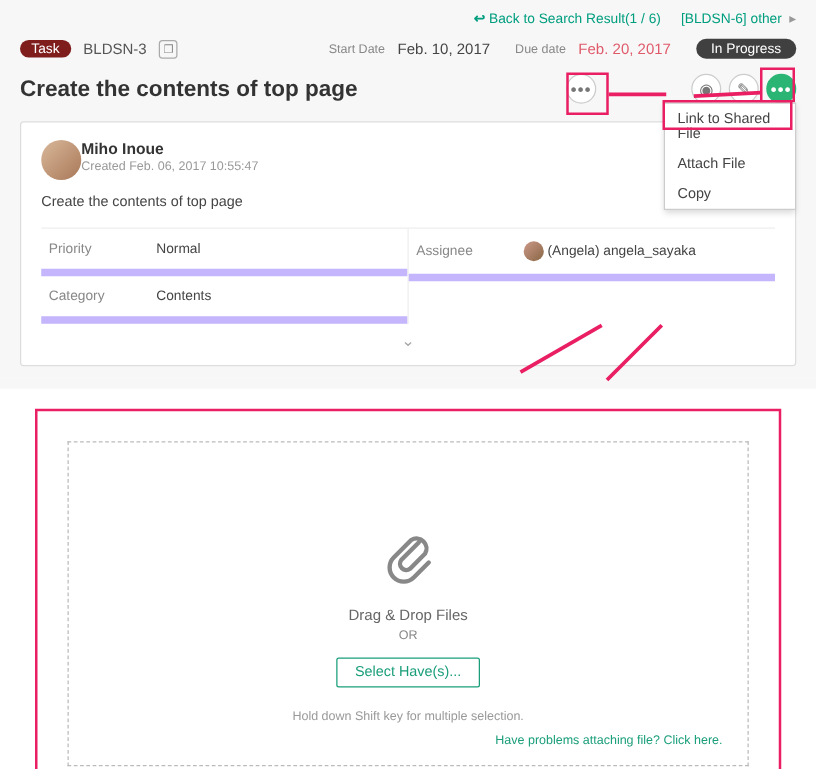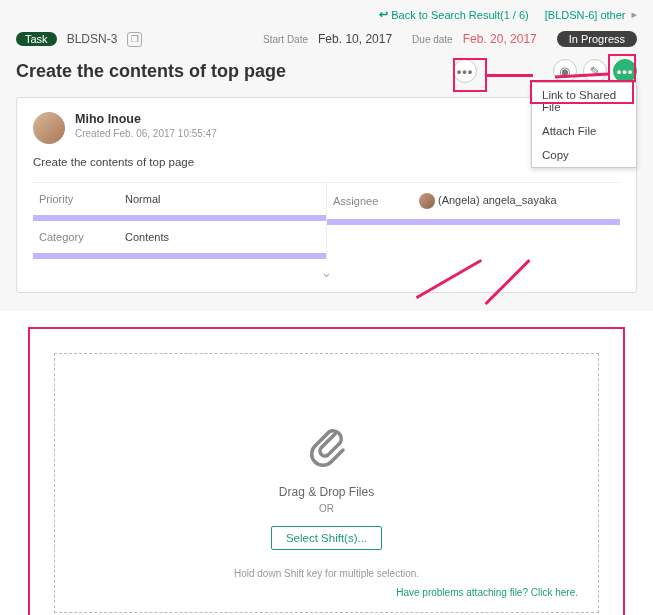--- a/index.html
+++ b/index.html
@@ -6,21 +6,21 @@
   body { font-family: -apple-system, BlinkMacSystemFont, "Segoe UI", Arial, sans-serif; background: #fff; width: 653px; font-size: 12px; color: #333; }
   
   
   .page-top { background: #f7f7f7; padding: 8px 16px 0; position: relative; }
   .nav-row { display: flex; justify-content: flex-end; gap: 16px; font-size: 11px; color: #009e7f; padding-bottom: 6px; }
   .nav-row a { color: #009e7f; text-decoration: none; display: inline-flex; align-items: center; gap: 3px; }
   .arrow-l::before { content: "↩"; font-weight: bold; }
   .arrow-r::after { content: "▸"; color: #999; margin-left: 3px; }
   
   .meta-row { display: flex; align-items: center; gap: 10px; padding: 4px 0 8px; }
-  .task-pill { background: #14532d; color: #fff; border-radius: 10px; padding: 1px 9px; font-size: 11px; }
+  .task-pill { background: #7f1d1d; color: #fff; border-radius: 10px; padding: 1px 9px; font-size: 11px; }
   .issue-key { color: #555; font-size: 12px; }
   .copy-icon { width: 15px; height: 15px; border: 1px solid #aaa; border-radius: 3px; display: inline-flex; align-items: center; justify-content: center; font-size: 9px; color: #888; }
   .meta-row .spacer { flex: 1; }
   .meta-label { color: #888; font-size: 10px; }
   .meta-val { color: #444; font-size: 12px; margin-right: 10px; }
   .due-label { color: #888; }
   .due-val { color: #e05a6b; }
   .status-pill { background: #404040; color: #fff; border-radius: 11px; padding: 2px 12px; font-size: 11px; }
   
   .title-row { display: flex; align-items: center; padding: 4px 0 14px; }
@@ -37,21 +37,21 @@
   .connector { position: absolute; background: #e91e63; height: 2.5px; }
   .conn1 { top: 74px; left: 487px; width: 46px; }
   .conn2 { top: 74px; left: 555px; width: 54px; transform: rotate(-3deg); }
   
   
   .dropdown { position: absolute; top: 82px; right: 16px; width: 106px; background: #fff; border: 1px solid #ccc; box-shadow: 0 2px 5px rgba(0,0,0,0.15); z-index: 10; font-size: 11.5px; }
   .dropdown div { padding: 6px 10px; color: #444; cursor: pointer; }
   
   
   .card { background: #fff; border: 1px solid #ddd; border-radius: 3px; padding: 14px 16px 6px; position: relative; }
-  .card-header { display: flex; gap: 10px; }
+  .card-header { display: flex; }
   .avatar { width: 32px; height: 32px; border-radius: 50%; background: linear-gradient(135deg,#d9b89a,#a87858); }
   .card-user strong { font-size: 12.5px; color: #333; }
   .card-user .created { font-size: 10px; color: #999; margin-top: 2px; }
   .card-body { font-size: 11.5px; color: #444; margin: 12px 0 14px; }
   .card-grid { display: flex; gap: 0; border-top: 1px solid #eee; }
   .card-col { flex: 1; }
   .card-col + .card-col { border-left: 1px solid #eee; }
   .card-field { display: flex; padding: 10px 6px; border-bottom: 6px solid #c4b5fd; font-size: 11px; align-items: center; gap: 6px; }
   .card-field .lbl { width: 80px; color: #888; }
   .card-field .val { color: #444; }
@@ -163,17 +163,17 @@
 
 <div class="upload-outer">
   <div class="upload-inner">
     <div class="clip-icon">
       <svg width="40" height="44" viewBox="0 0 40 44">
           <path d="M28 10 L14 24 a5 5 0 0 0 7 7 L33 19 a8 8 0 0 0 -11 -11 L8 22 a11 11 0 0 0 16 16 L36 26" fill="none" stroke="#888" stroke-width="3.5" stroke-linecap="round"></path>
         </svg>
     </div>
     <div class="drag-t">Drag &amp; Drop Files</div>
     <div class="or">OR</div>
-    <button class="select-btn">Select Shift(s)...</button>
+    <button class="select-btn">Select Have(s)...</button>
     <div class="hint">Hold down Shift key for multiple selection.</div>
     <div class="problems">Have problems attaching file? Click here.</div>
   </div>
 </div>
 
 </body></html>

